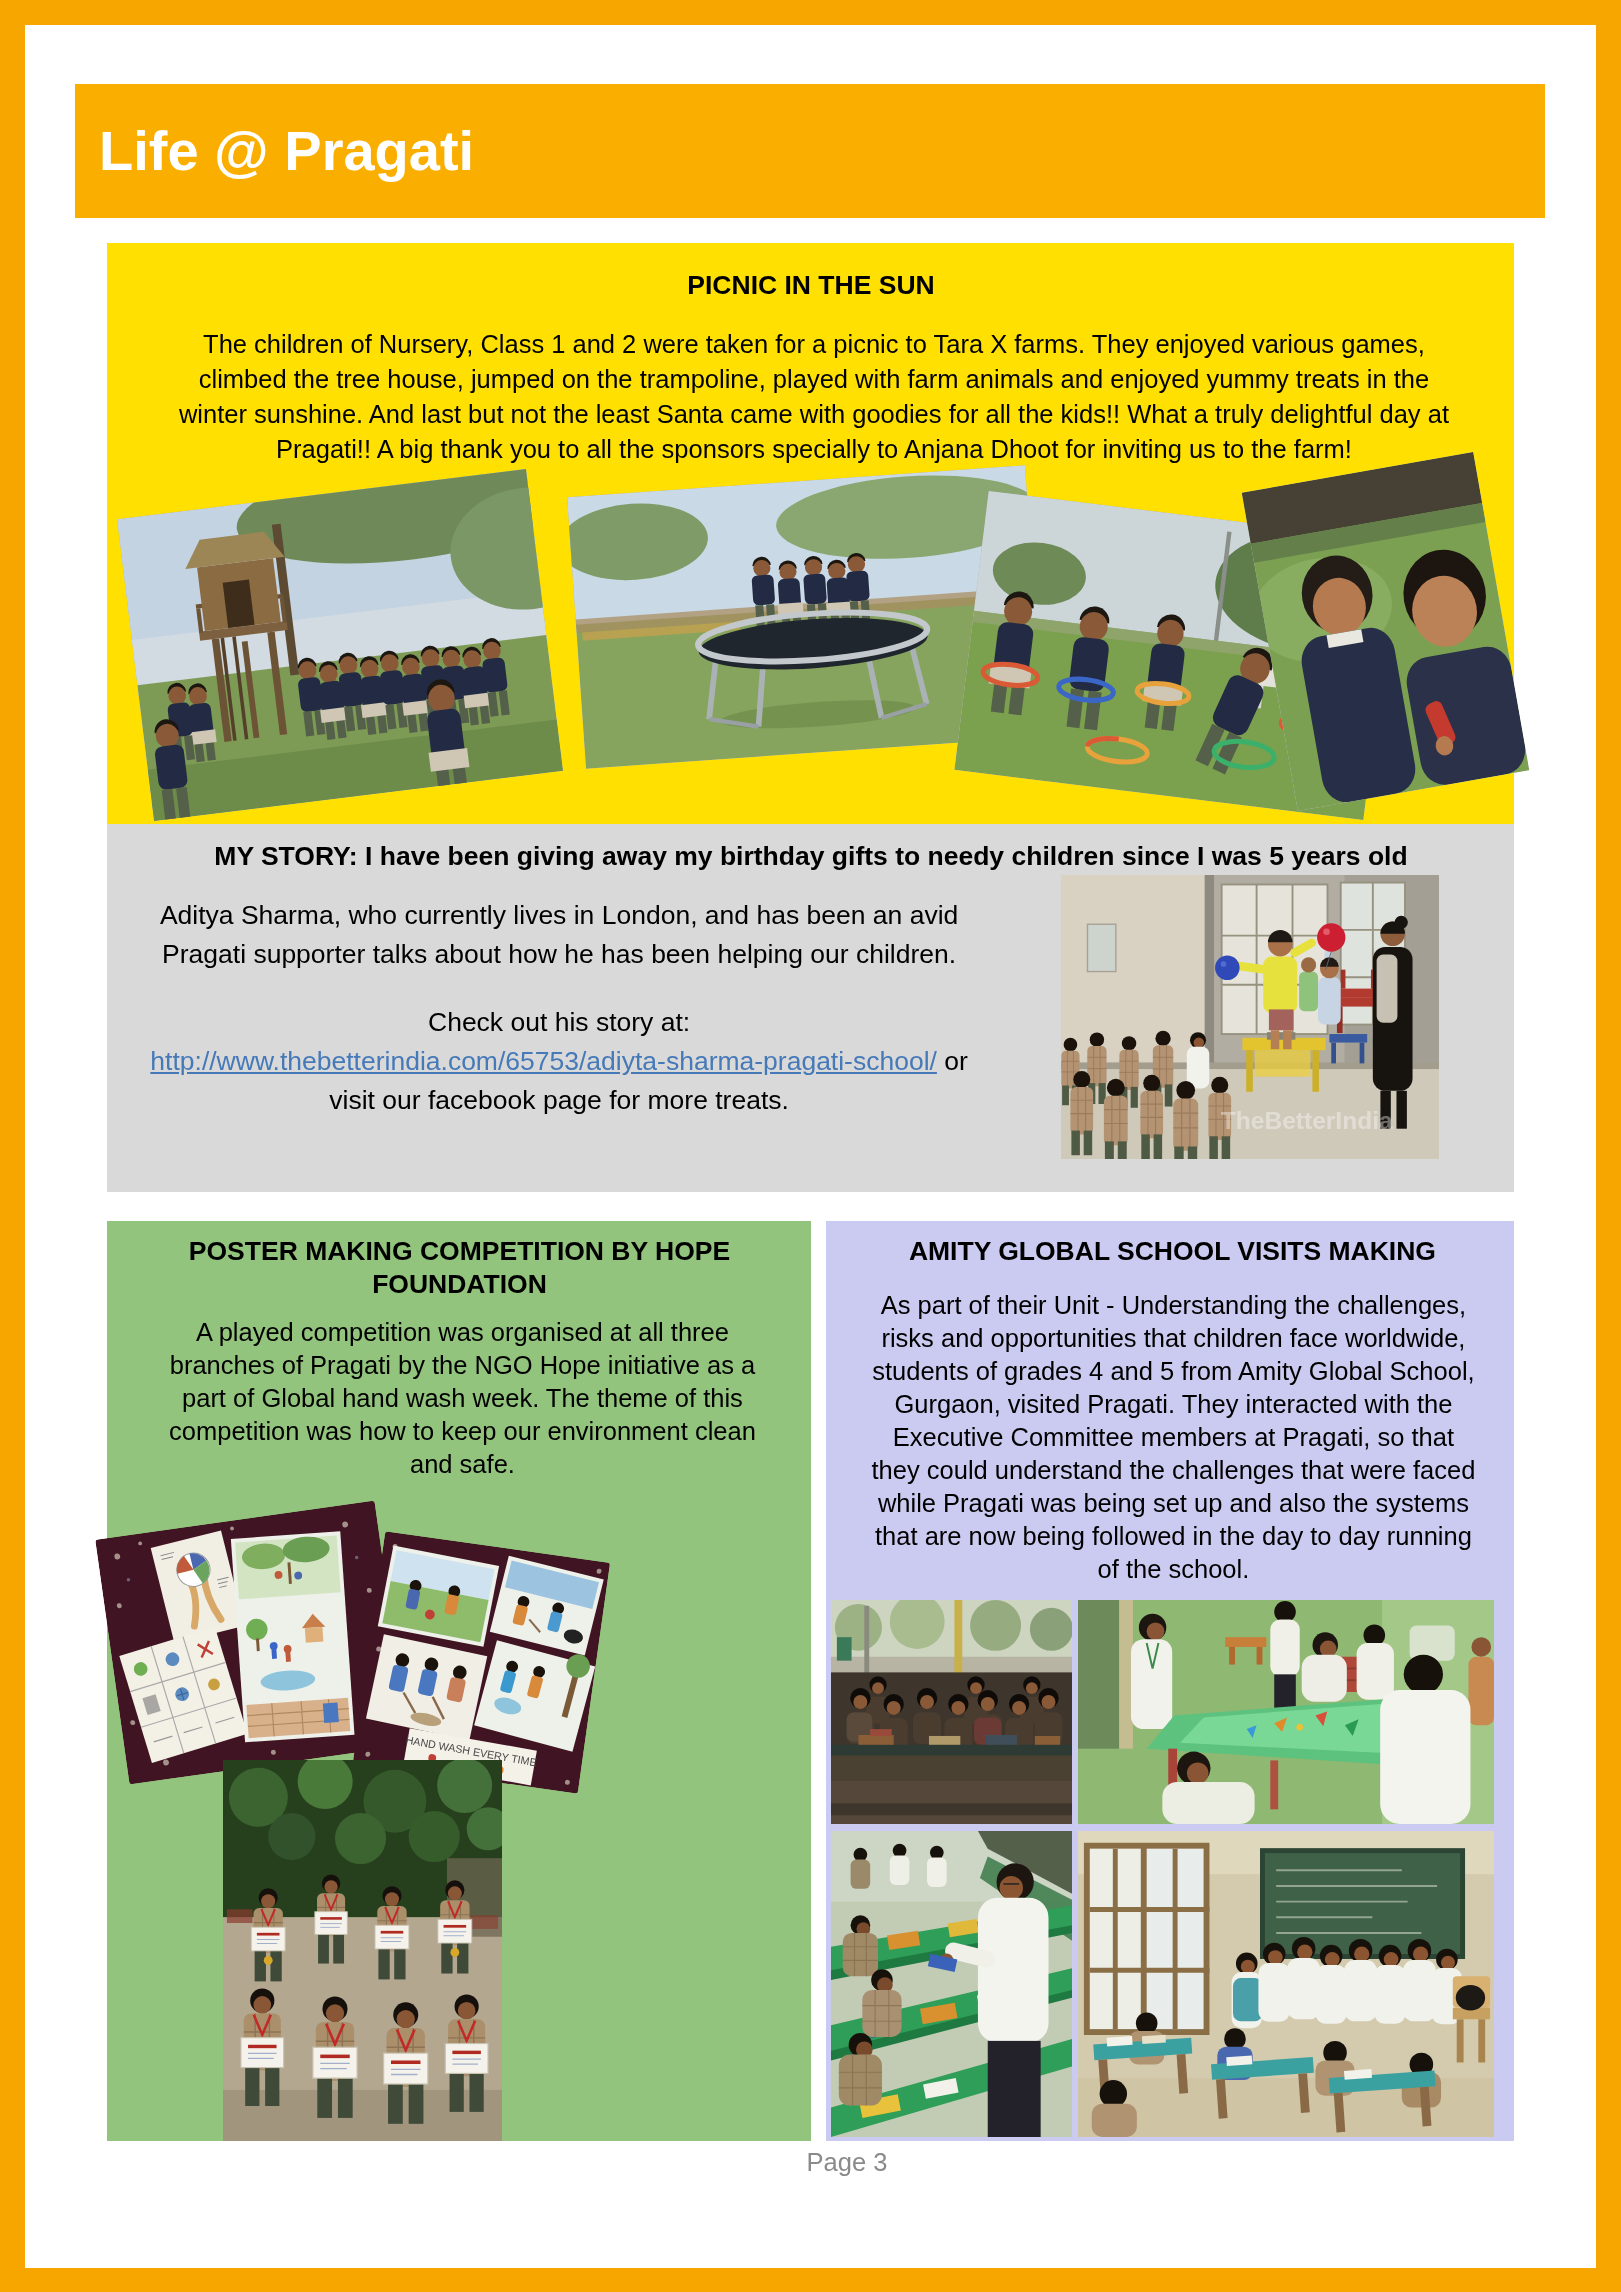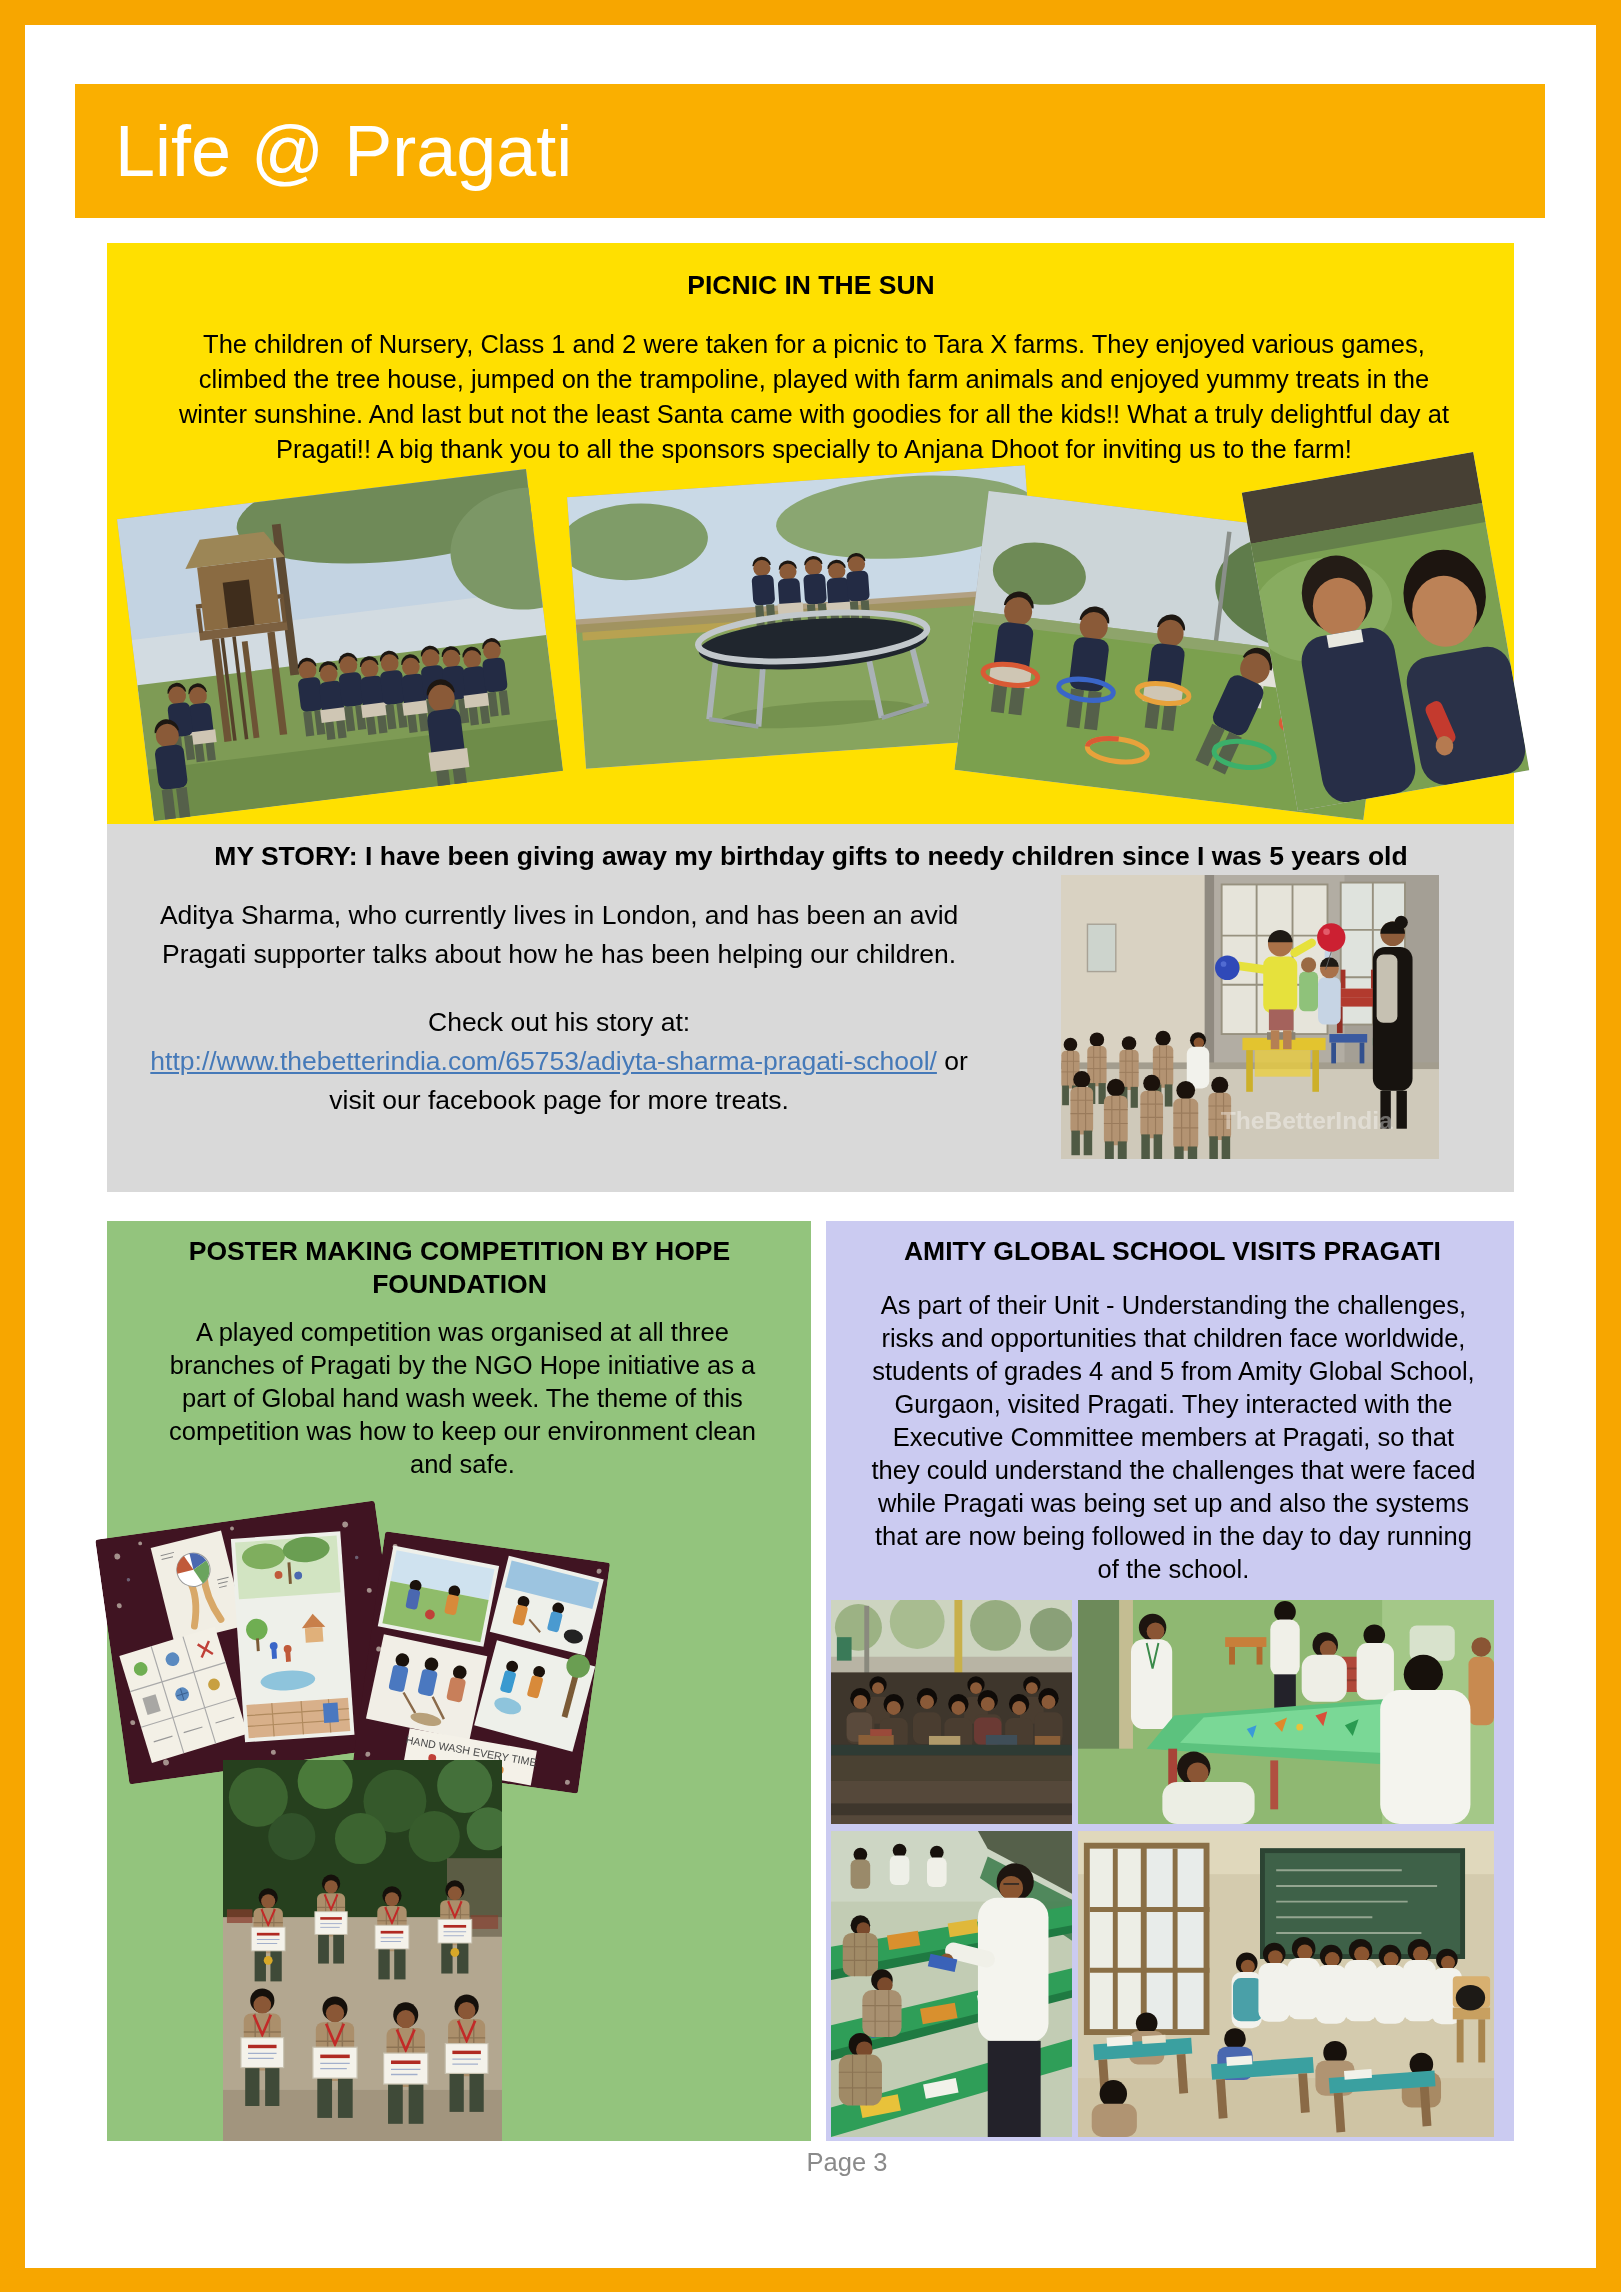--- a/index.html
+++ b/index.html
@@ -1,20 +1,20 @@
 <!DOCTYPE html>
 <html><head>
 <meta charset="utf-8">
 <style>
   html,body{margin:0;padding:0;}
   body{background:#ffffff;font-family:"Liberation Sans",sans-serif;color:#000;}
   .page{position:relative;width:1621px;height:2293px;background:#ffffff;overflow:hidden;}
   .frame{position:absolute;inset:0;border:25.5px solid #F7A600;pointer-events:none;z-index:60;}
   .banner{position:absolute;left:75px;top:84px;width:1470px;height:134px;background:#FAAF00;}
-  .banner .title{font-size:72px;font-weight:normal;color:#ffffff;line-height:134px;padding-left:40px;white-space:nowrap;}
+  .banner .title{font-size:56px;font-weight:bold;color:#ffffff;line-height:134px;padding-left:24px;white-space:nowrap;}
   .sec{position:absolute;box-sizing:border-box;text-align:center;}
   .sec-picnic{left:107px;top:243px;width:1407px;height:581px;background:#FFE000;}
   .sec-story{left:107px;top:824px;width:1407px;height:368px;background:#D9D9D9;}
   .sec-poster{left:107px;top:1221px;width:704px;height:920px;background:#93C47D;}
   .sec-amity{left:826px;top:1221px;width:688px;height:920px;background:#CBCBF1;}
   h2{margin:0;font-size:26.5px;line-height:33px;font-weight:bold;color:#000;}
   .pre{white-space:pre-line;}
   .picnic-title{margin:25.5px 19.6px 0 20.6px;}
   .picnic-body{margin:25.5px 13.7px 0 20.6px;font-size:25.5px;line-height:35px;}
   .story-title{margin:15.7px 19.6px 0 20.6px;}
@@ -500,21 +500,21 @@
             <use href="#kk"></use>
           </g>
         <g transform="translate(248,296) scale(1.45)">
             <use href="#kk"></use>
           </g>
       </svg>
     </div>
   </div>
 
   <div class="sec sec-amity">
-    <h2 class="amity-title">AMITY GLOBAL SCHOOL VISITS PRAGATI</h2>
+    <h2 class="amity-title">AMITY GLOBAL SCHOOL VISITS MAKING</h2>
     <div class="amity-body pre">As part of their Unit - Understanding the challenges,
 risks and opportunities that children face worldwide,
 students of grades 4 and 5 from Amity Global School,
 Gurgaon, visited Pragati. They  interacted with the
 Executive Committee members at Pragati, so that
 they could understand the challenges that were faced
 while Pragati was being set up and also the systems
 that are now being followed in the day to day running
 of the school.</div>
 

